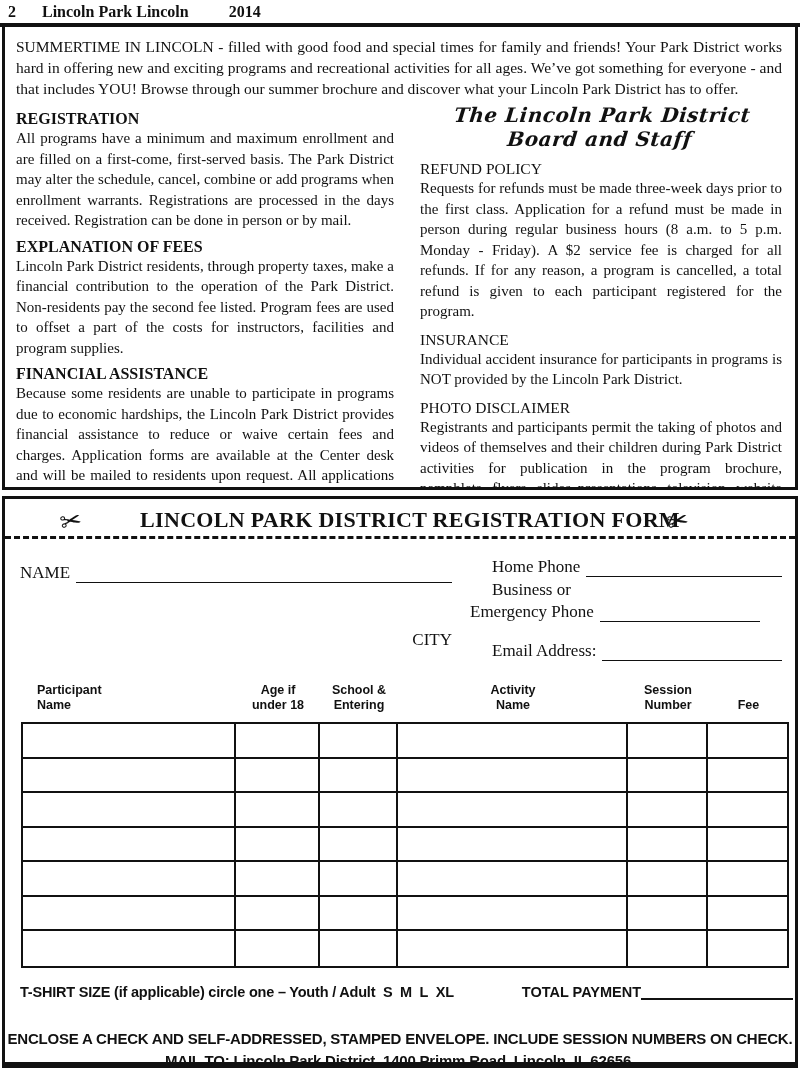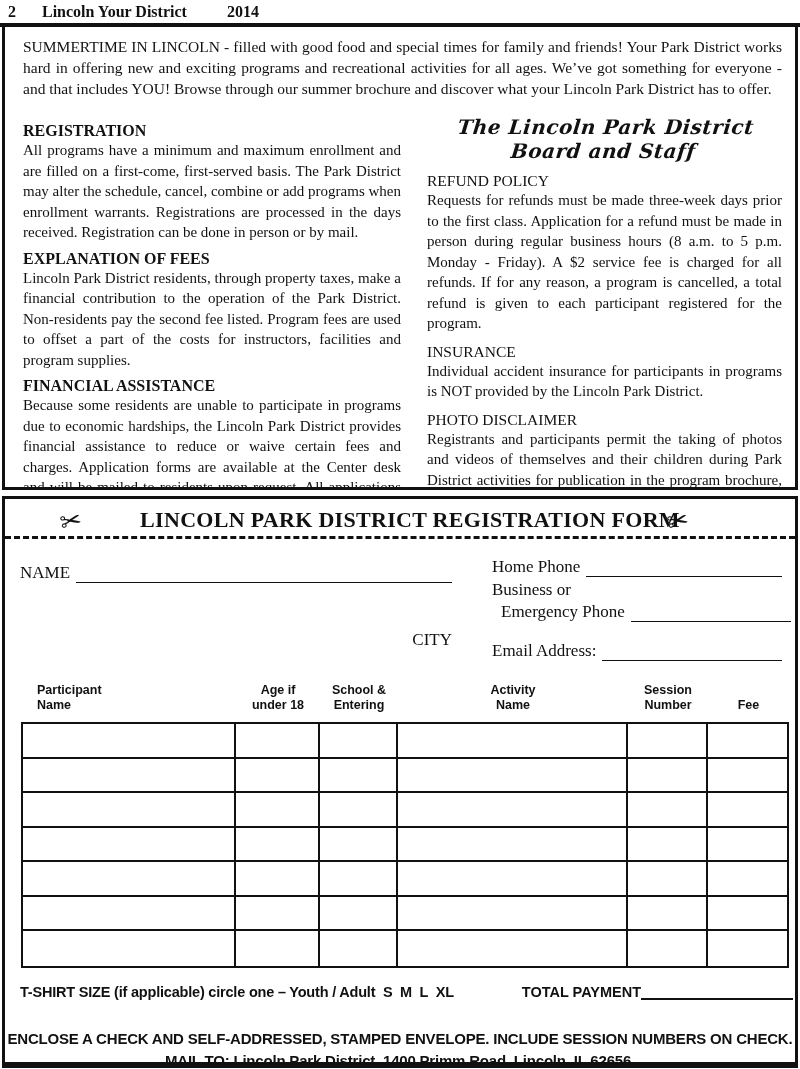--- a/index.html
+++ b/index.html
@@ -13,24 +13,24 @@
   .page-header {
     display:flex; align-items:baseline; padding:3px 0 2px 8px;
     font-weight:bold; font-size:16px; border-bottom:4px solid #111;
   }
   .page-header .num { margin-right:26px; }
   .page-header .yr  { margin-left:40px; }
   
   .top-box {
     margin:0 2px; height:463px; border-left:3px solid #111;
     border-right:3px solid #111; border-bottom:3px solid #111;
-    padding:9px 13px 4px 18px; overflow:hidden;
+    padding:9px 13px 4px 11px; overflow:hidden;
   }
   .intro { font-size:15.5px; line-height:21px; text-align:justify; }
-  .cols { display:flex; gap:26px; margin-top:16px; }
+  .cols { display:flex; gap:26px; margin-top:4px; }
   .col-left  { width:378px; }
   .col-right { flex:1; }
   .sec-head  { font-size:16px; font-weight:bold; margin-top:7px; }
   .sec-head.plain { font-weight:normal; font-size:15.5px; margin-top:9px; }
   .sec-body  { font-size:15px; line-height:20.5px; text-align:justify; }
   .script-head {
     font-style:italic; font-weight:bold; font-size:20px; text-align:center;
     transform:skewX(-6deg); letter-spacing:.5px; margin:0 0 4px 0;
     font-family:"DejaVu Serif", serif;
   }
@@ -54,21 +54,21 @@
   
   .fields { position:relative; height:128px; margin-top:12px; }
   .frow { position:absolute; display:flex; align-items:flex-end; font-size:17px; }
   .frow .lbl { white-space:nowrap; }
   .fill { border-bottom:1.5px solid #111; height:20px; }
   .f-name    { left:15px; top:12px;  width:432px; }
   .f-address { left:15px; top:44px;  width:440px; }
   .f-city    { left:4px; top:79px;  width:443px;flex-direction:column; }
   .f-home    { left:487px; top:6px;  width:290px; }
   .f-busor   { left:487px; top:29px; width:290px; }
-  .f-emerg   { left:496px; top:51px; width:290px; }
+  .f-emerg   { left:465px; top:51px; width:290px; }
   .f-email   { left:487px; top:90px; width:290px;justify-content:space-between; }
   .fill-gap { margin-left:6px; flex:1; }
   
   .tbl-wrap { margin-left:16px; width:768px; }
   .tbl-head {
     display:grid; grid-template-columns:215px 84px 78px 230px 80px 81px;
     font-family:"Liberation Sans", sans-serif; font-weight:bold;
     font-size:12.5px; line-height:15px; margin-top:4px; margin-bottom:9px;
   }
   .tbl-head .hc { white-space:pre-line; text-align:center; align-self:end; }
@@ -93,21 +93,21 @@
     font-size:15px; line-height:22px; letter-spacing:-.2px;
   }
 </style>
 </head>
 <body>
 
 <div id="page">
 
   <div class="page-header">
     <span class="num">2</span>
-    <span>Lincoln Your District</span>
+    <span>Lincoln Park Lincoln</span>
     <span class="yr">2014</span>
   </div>
 
   <div class="top-box">
     <p class="intro">SUMMERTIME IN LINCOLN - filled with good food and special times for family and friends! Your Park District works hard in offering new and exciting programs and recreational activities for all ages. We’ve got something for everyone - and that includes YOU! Browse through our summer brochure and discover what your Lincoln Park District has to offer.</p>
 
     <div class="cols">
       <div class="col-left">
         <div class="sec-head">REGISTRATION</div>
         <div class="sec-body">All programs have a minimum and maximum enrollment and are filled on a first-come, first-served basis. The Park District may alter the schedule, cancel, combine or add programs when enrollment warrants. Registrations are processed in the days received. Registration can be done in person or by mail.</div>

